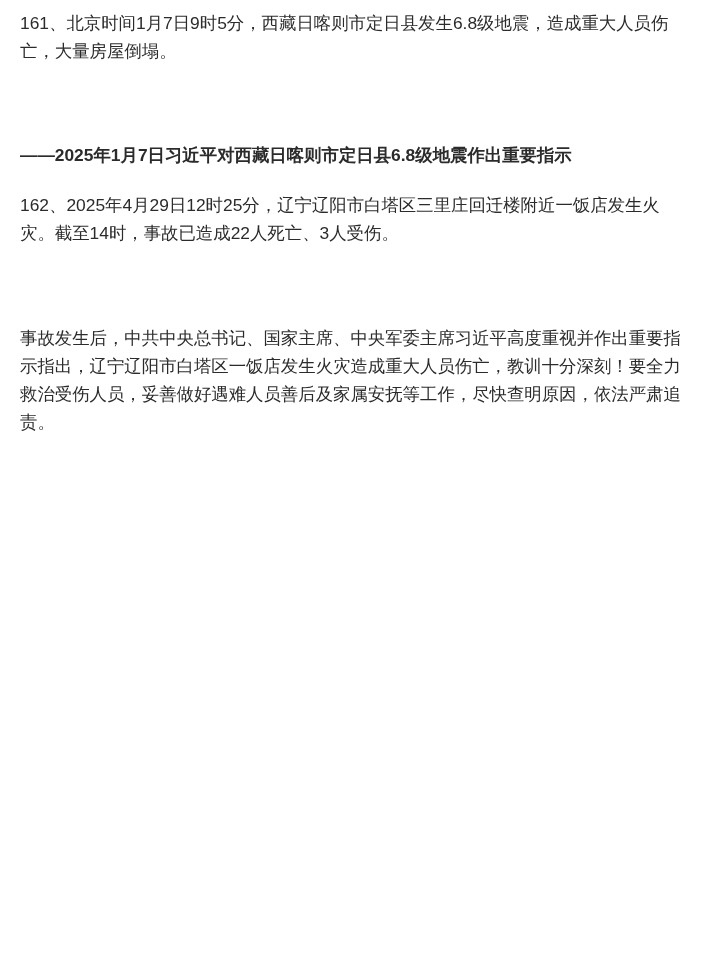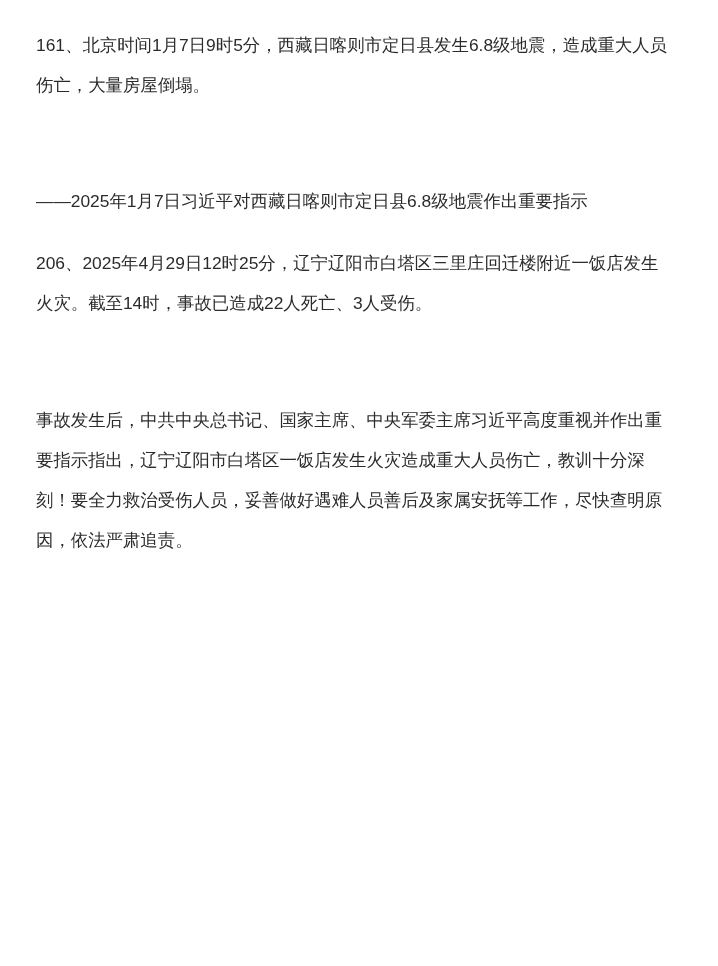--- a/index.html
+++ b/index.html
@@ -14,43 +14,43 @@
     font-family: "Liberation Sans", sans-serif;
   }
   .doc-page {
     box-sizing: border-box;
     width: 718px;
     height: 966px;
     padding: 9px 28px 0 20px;
     background: #ffffff;
   }
   .doc-page p {
-    margin: 16px;
+    margin: 0;
     font-size: 17.4px;
-    line-height: 40px;
+    line-height: 28px;
     color: #2b2b2b;
     letter-spacing: 0;
     text-align: left;
     word-break: break-all;
   }
   
   .gap-a { margin-bottom: 76px !important; }
   .gap-b { margin-bottom: 68px !important; }
-  .gap-c { margin-bottom: 22px !important; }
+  .gap-c { margin-bottom: 22px !important; font-weight: bold; }
   .gap-d { margin-bottom: 77px !important; }
   .gap-e { margin-bottom: 70px !important; font-family: Liberation Serif, serif; }
   .gap-f { margin-bottom: 73px !important; }
 </style>
 </head>
 <body>
 
 <div class="doc-page">
   <p class="gap-a">161、北京时间1月7日9时5分，西藏日喀则市定日县发生6.8级地震，造成重大人员伤亡，大量房屋倒塌。</p>
 
 
   <p class="gap-c">——2025年1月7日习近平对西藏日喀则市定日县6.8级地震作出重要指示</p>
 
-  <p class="gap-d">206、2025年4月29日12时25分，辽宁辽阳市白塔区三里庄回迁楼附近一饭店发生火灾。截至14时，事故已造成22人死亡、3人受伤。</p>
+  <p class="gap-d">162、2025年4月29日12时25分，辽宁辽阳市白塔区三里庄回迁楼附近一饭店发生火灾。截至14时，事故已造成22人死亡、3人受伤。</p>
 
   <p class="gap-e">事故发生后，中共中央总书记、国家主席、中央军委主席习近平高度重视并作出重要指示指出，辽宁辽阳市白塔区一饭店发生火灾造成重大人员伤亡，教训十分深刻！要全力救治受伤人员，妥善做好遇难人员善后及家属安抚等工作，尽快查明原因，依法严肃追责。</p>
 
 
 </div>
 
 </body></html>

